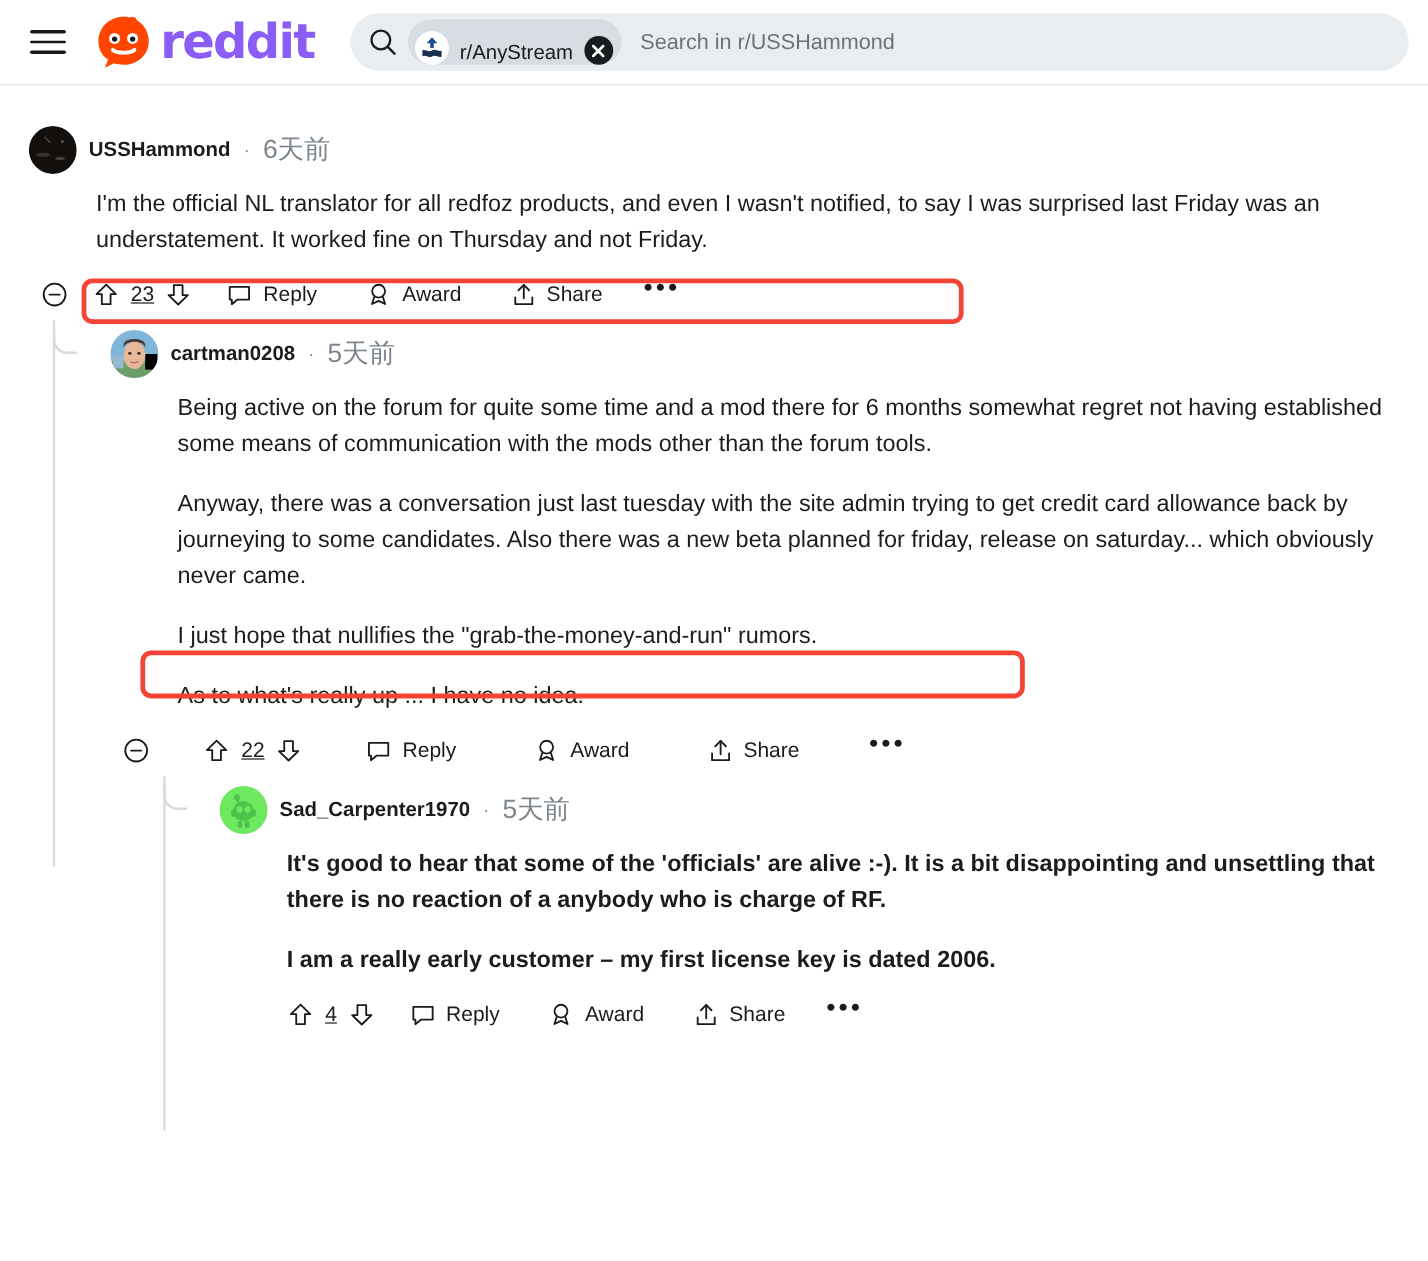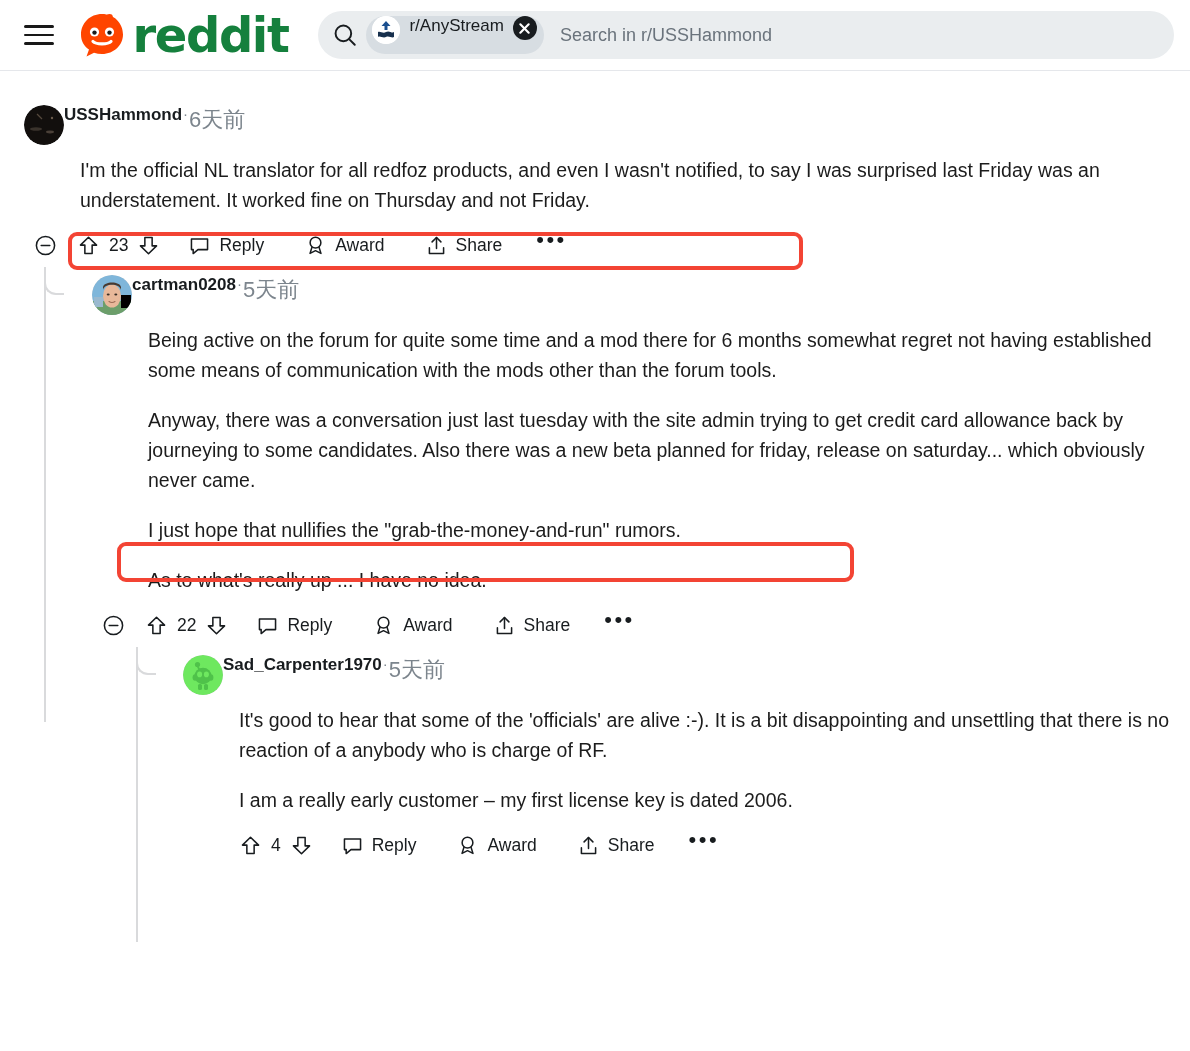--- a/index.html
+++ b/index.html
@@ -34,37 +34,37 @@
     display: block; width: 30px; height: 2.5px;
     background: #181818; border-radius: 2px;
   }
   .logo {
     display: flex; align-items: center; gap: 7px;
     margin-left: 8px; margin-right: 26px;
     cursor: pointer;
   }
   .logo-mark { width: 48px; height: 48px; display: block; }
   .logo-word {
-    font-size: 48px; font-weight: bold; color: #15803d;
+    font-size: 40px; font-weight: bold; color: #8b5cf6;
     letter-spacing: -1.4px; line-height: 1;
     font-family: "DejaVu Sans", sans-serif;
   }
 
   .searchbar {
     display: flex; align-items: center;
     height: 48px;
     width: 894px;
     background: #eaedef;
     border-radius: 24px;
     padding: 0 8px 0 14px;
     margin-left: 4px;
   }
   .search-icon { width: 26px; height: 26px; flex: 0 0 auto; margin-right: 8px; }
   .sub-chip {
-    display: flex; align-items: flex-start; gap: 9px;
+    display: flex; align-items: flex-end; gap: 9px;
     height: 38px;
     background: #d7dde2;
     border-radius: 19px;
     padding: 0 7px 0 6px;
     cursor: pointer;
   }
   .sub-chip-avatar {
     width: 28px; height: 28px; border-radius: 50%;
     background: #ffffff;
     display: flex; align-items: center; justify-content: center;
@@ -102,21 +102,21 @@
   }
   .curve {
     position: absolute;
     width: 20px; height: 22px;
     border-left: 2px solid #d9dadc;
     border-bottom: 2px solid #d9dadc;
     border-bottom-left-radius: 12px;
   }
 
   .c-head {
-    display: flex; align-items: flex-start; gap: 0;
+    display: flex; align-items: center; gap: 10px;
     height: 40px;
   }
   .avatar {
     width: 40px; height: 40px; border-radius: 50%;
     overflow: hidden; flex: 0 0 auto;
     background: #cfd3d6;
     position: relative; z-index: 2;
   }
   .avatar svg, .avatar img { display: block; width: 100%; height: 100%; }
   .uname {
@@ -153,21 +153,21 @@
     margin-top: 8px;
   }
   .act {
     display: flex; align-items: center; gap: 8px;
     cursor: pointer;
     color: #181c1f;
     font-size: 17.5px;
   }
   .act-collapse { margin-right: 20px; }
   .act-vote { display: flex; align-items: center; gap: 9px; margin-right: 28px; }
-  .score { font-size: 17.5px; color: #181c1f; font-weight: normal; }
+  .score { font-size: 17.5px; color: #181c1f; font-weight: normal; text-decoration: underline; }
   .act-reply { margin-right: 40px; }
   .act-award { margin-right: 40px; }
   .act-share { margin-right: 34px; }
   .act-more {
     letter-spacing: 2.5px; font-size: 22px; line-height: 10px;
     color: #181c1f; padding-bottom: 10px;
   }
   .ic { width: 23px; height: 23px; display: block; flex: 0 0 auto; }
 </style>
 </head>
@@ -313,21 +313,21 @@
       <span class="ts">5天前</span>
     </div>
 
     <div class="c-body" style="padding-left:56px;">
       <p>Being active on the forum for quite some time and a mod there for 6 months  somewhat regret not having established some means of communication with the mods other than the forum tools.</p>
       <p>Anyway, there was a conversation just last tuesday with the site admin trying to get credit card allowance back by journeying to some candidates. Also there was a new beta planned for friday, release on saturday... which obviously never came.</p>
       <p>I just hope that nullifies the "grab-the-money-and-run" rumors.</p>
       <p>As to what's really up ... I have no idea.</p>
     </div>
 
-    <div class="actions" style="margin-left:10px;">
+    <div class="actions" style="margin-left:10px;gap:24px;">
       <span class="act act-collapse">
         <svg class="ic" viewBox="0 0 24 24">
           <circle cx="12" cy="12" r="9.5" fill="none" stroke="#181c1f" stroke-width="1.6"></circle>
           <line x1="7.5" y1="12" x2="16.5" y2="12" stroke="#181c1f" stroke-width="1.6" stroke-linecap="round"></line>
         </svg>
       </span>
       <span class="act-vote">
         <span>
           <svg class="ic" viewBox="0 0 24 24">
             <path d="M12 3.4 L20.4 11.6 L15.8 11.6 L15.8 20.3 L8.2 20.3 L8.2 11.6 L3.6 11.6 Z" fill="none" stroke="#181c1f" stroke-width="1.6" stroke-linejoin="round"></path>
@@ -381,21 +381,21 @@
             <ellipse cx="23.4" cy="19.4" rx="2.5" ry="2.8" fill="#6ee85f"></ellipse>
             <rect x="15" y="29" width="4" height="6" rx="1.6" fill="#4fc24a"></rect>
             <rect x="21" y="29" width="4" height="6" rx="1.6" fill="#4fc24a"></rect>
           </svg>
         </span>
         <span class="uname">Sad_Carpenter1970</span>
         <span class="dot">·</span>
         <span class="ts">5天前</span>
       </div>
 
-      <div class="c-body" style="padding-left:56px;">
+      <div class="c-body" style="padding-left:56px;font-weight:bold;">
         <p>It's good to hear that some of the 'officials' are alive :-). It is a bit disappointing and unsettling that there is no reaction of a anybody who is charge of RF.</p>
         <p>I am a really early customer – my first license key is dated 2006.</p>
       </div>
 
       <div class="actions" style="margin-left:56px;">
         <span class="act-vote">
           <span>
             <svg class="ic" viewBox="0 0 24 24">
               <path d="M12 3.4 L20.4 11.6 L15.8 11.6 L15.8 20.3 L8.2 20.3 L8.2 11.6 L3.6 11.6 Z" fill="none" stroke="#181c1f" stroke-width="1.6" stroke-linejoin="round"></path>
             </svg>

